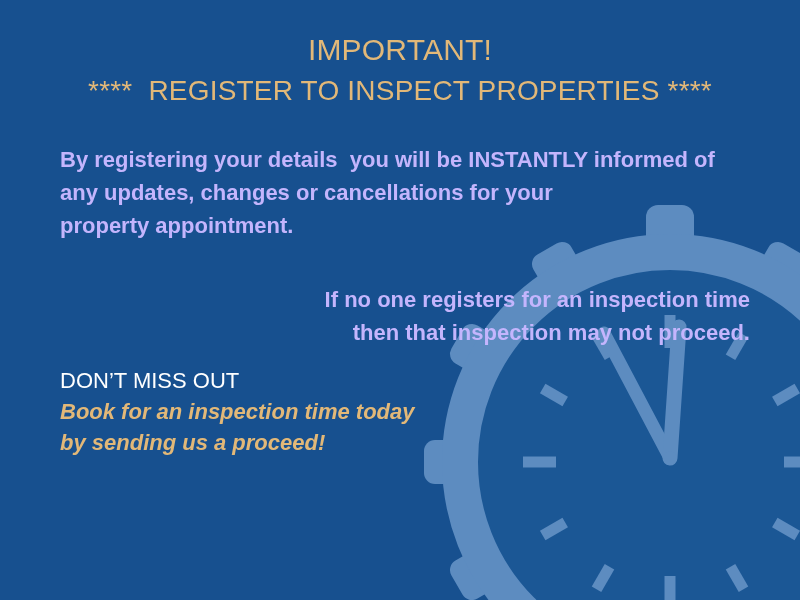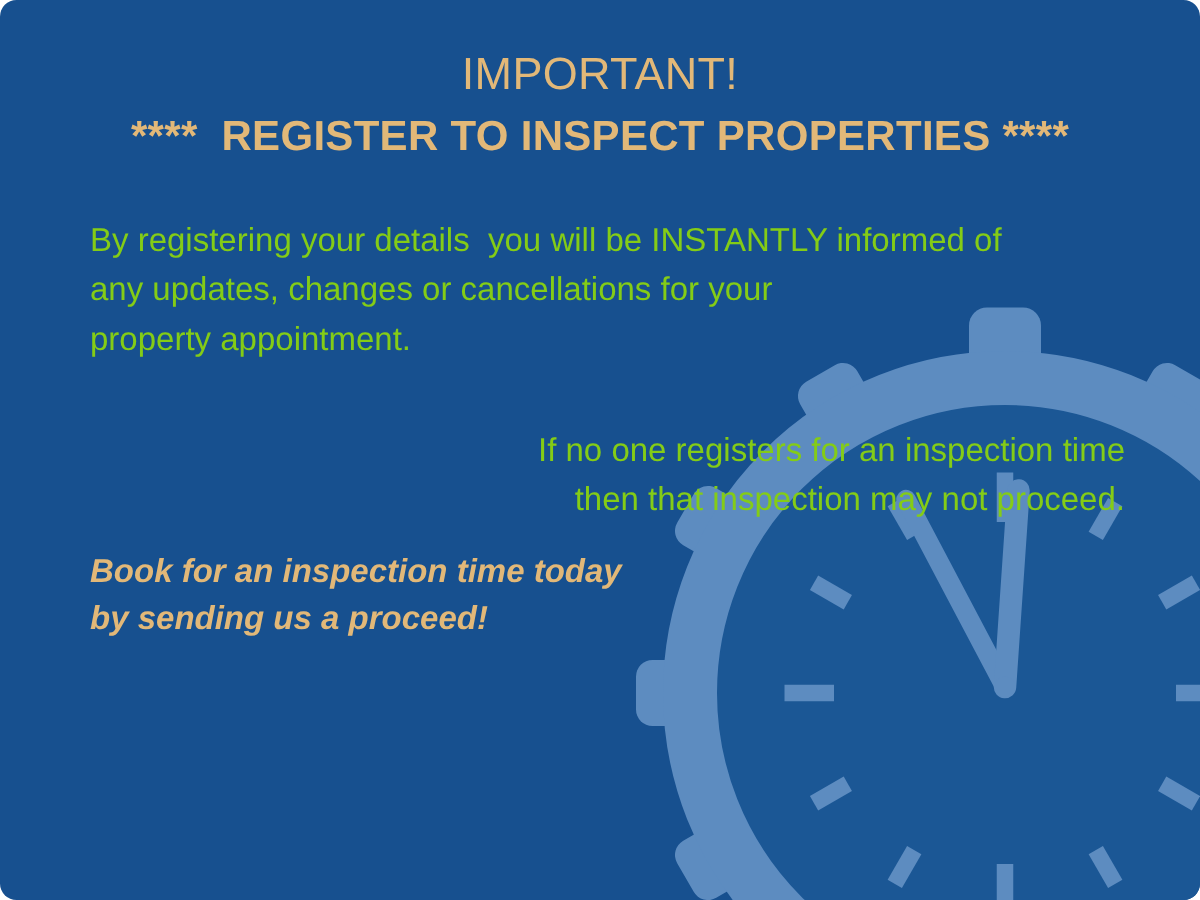--- a/index.html
+++ b/index.html
@@ -8,21 +8,20 @@
     padding: 0;
     background: #ffffff;
   }
   #slide {
     position: relative;
     width: 800px;
     height: 600px;
     overflow: hidden;
     background: #17508F;
     font-family: "Liberation Sans", sans-serif;
-    border-radius: 11px;
     -webkit-font-smoothing: antialiased;
   }
 
   
   #clock-art {
     position: absolute;
     left: 0;
     top: 0;
     width: 800px;
     height: 600px;
@@ -48,36 +47,36 @@
   .headline-1 {
     color: #E2B878;
     font-size: 30px;
     font-weight: 400;
     line-height: 40px;
     letter-spacing: 0.2px;
   }
   .headline-2 {
     color: #E2B878;
     font-size: 28px;
-    font-weight: 700;
+    font-weight: 400;
     line-height: 42px;
     letter-spacing: 0.2px;
     white-space: pre;
   }
 
   .body-block {
     position: absolute;
     left: 60px;
     top: 143px;
     width: 690px;
   }
   .para {
-    color: #84cc16;
+    color: #c4b5fd;
     font-size: 22px;
-    font-weight: 400;
+    font-weight: 700;
     line-height: 33px;
     white-space: pre-wrap;
   }
   .para.p1 { margin: 0; }
   .para.p2 { margin: 41px 0 0 0; text-align: right; }
 
   .cta-block {
     position: absolute;
     left: 60px;
     top: 365px;
@@ -210,18 +209,19 @@
 
     <div class="body-block">
       <p class="para p1">By registering your details  you will be INSTANTLY informed of
 any updates, changes or cancellations for your
 property appointment.</p>
       <p class="para p2">If no one registers for an inspection time
 then that inspection may not proceed.</p>
     </div>
 
     <div class="cta-block">
+      <div class="cta-line-white">DON’T MISS OUT</div>
       <div class="cta-line-gold">Book for an inspection time today</div>
       <div class="cta-line-gold">by sending us a proceed!</div>
     </div>
 
   </div>
 </div>
 
 </body></html>

